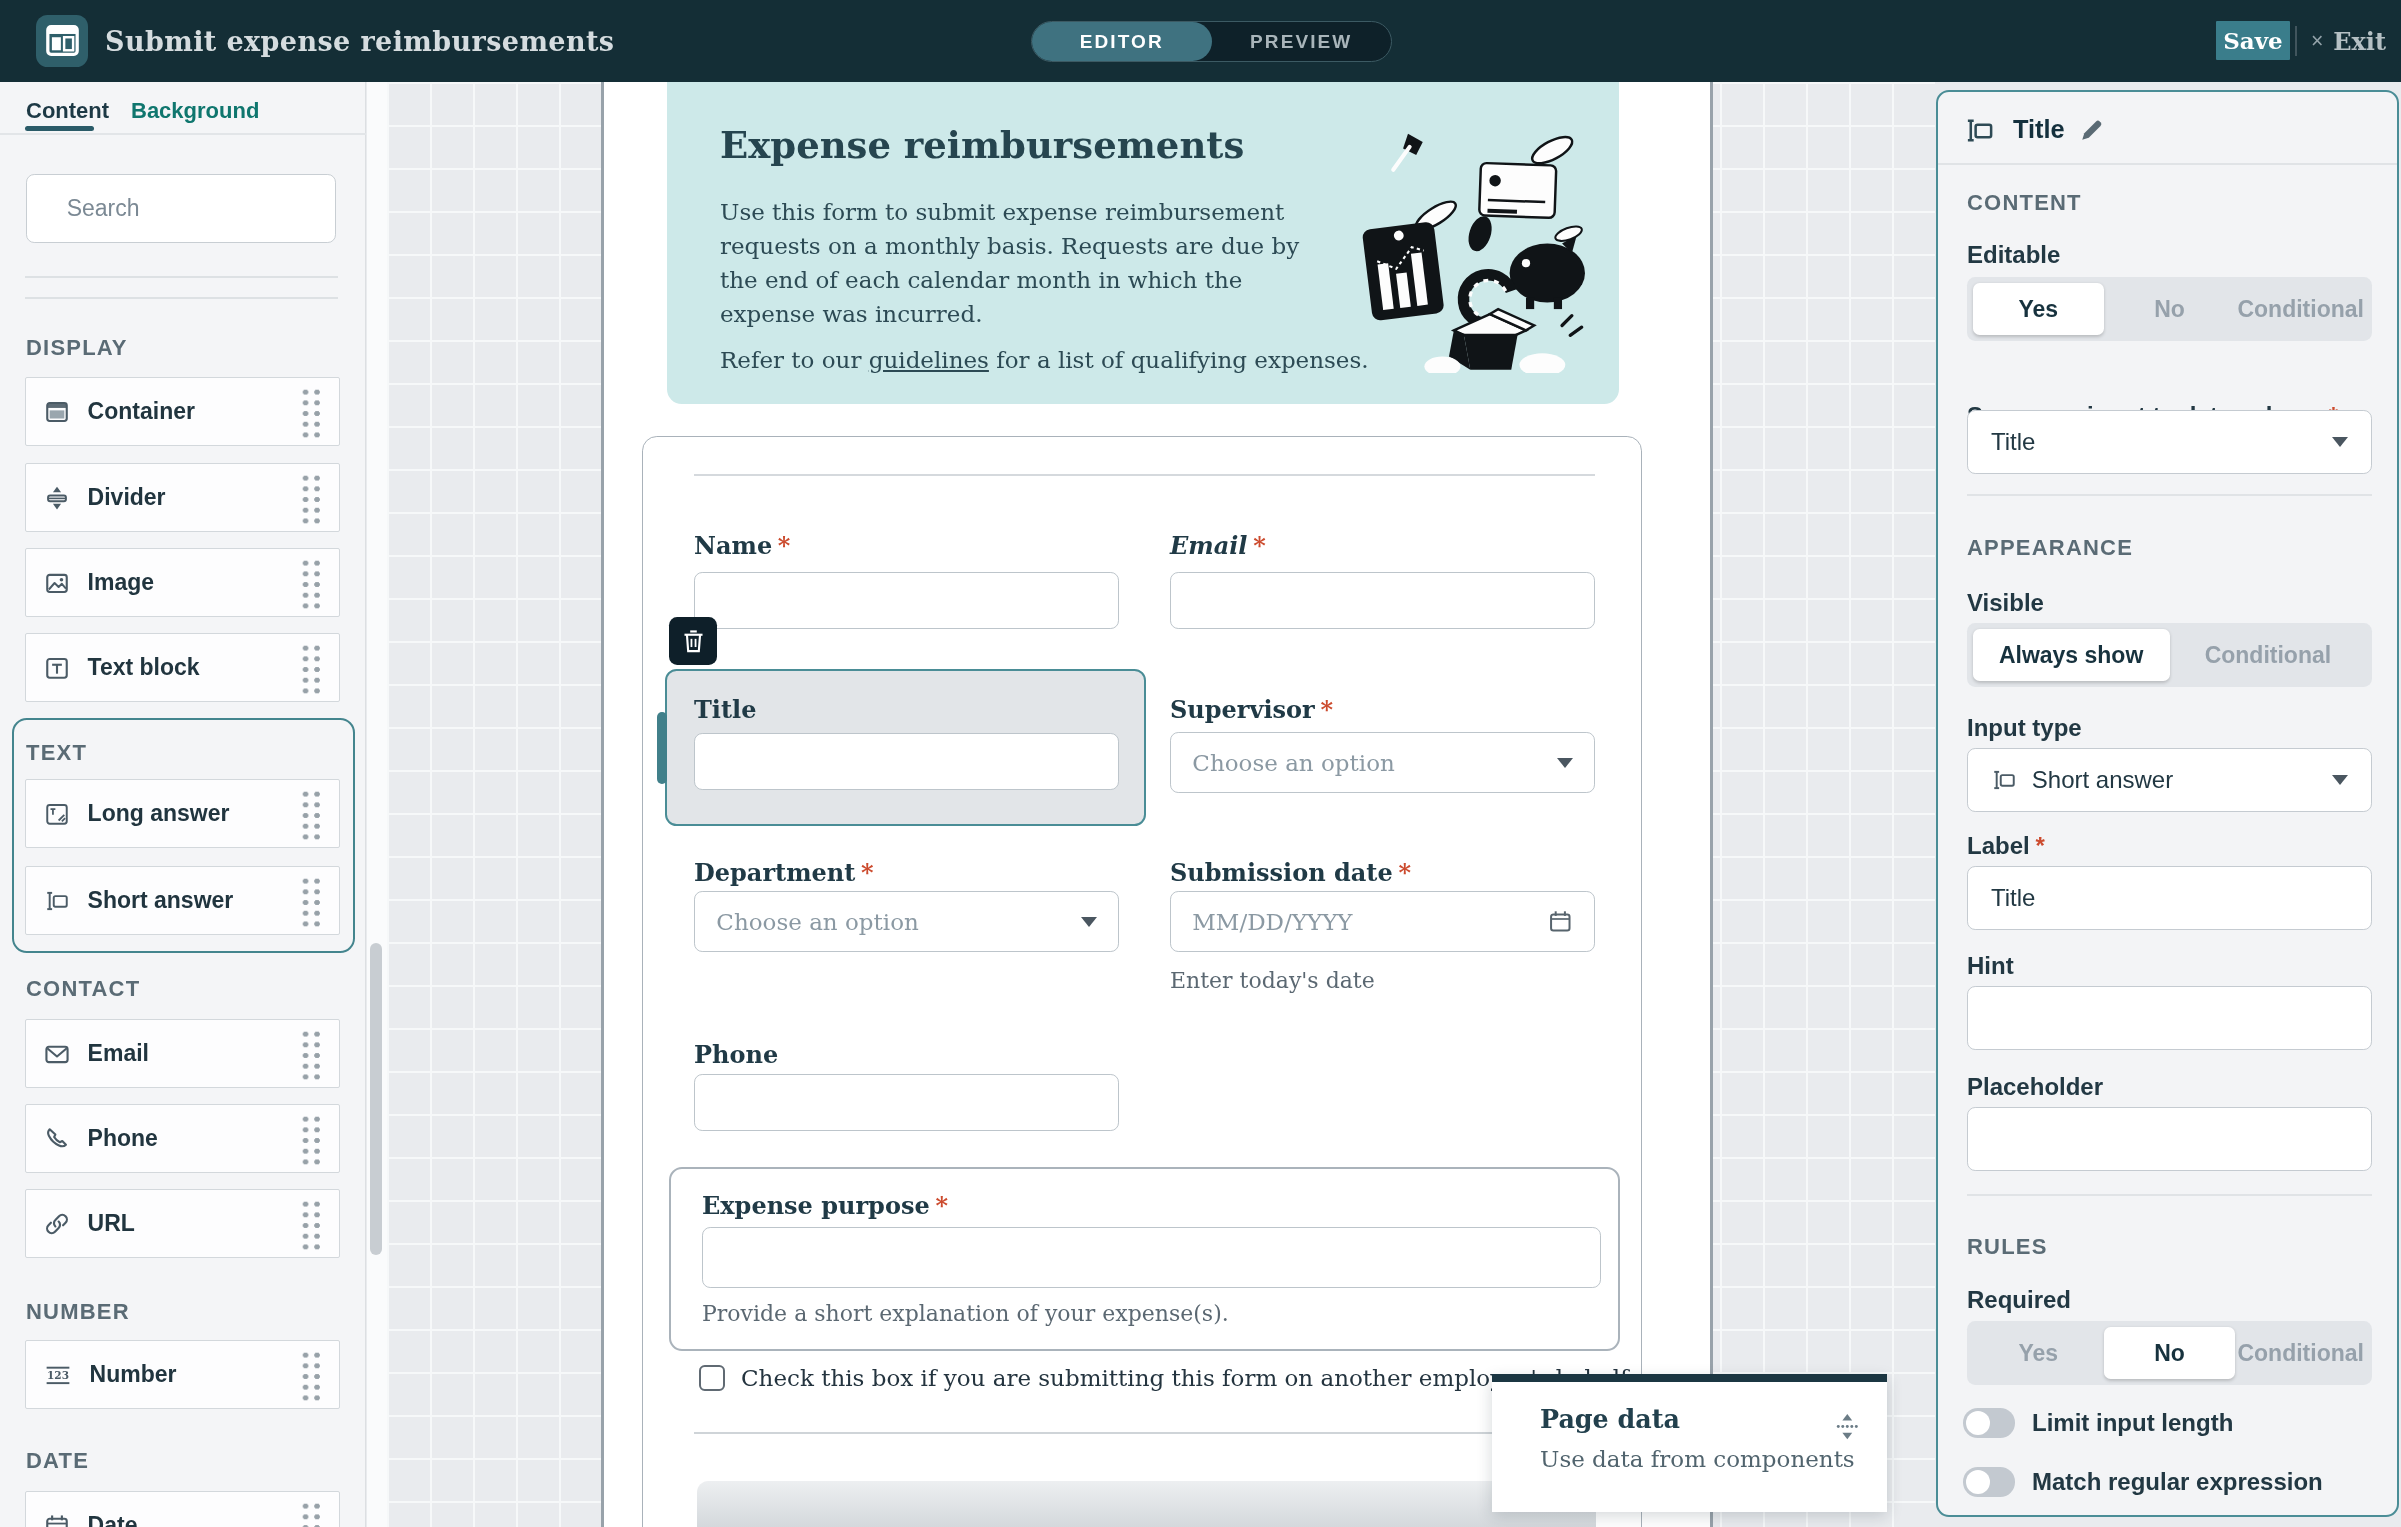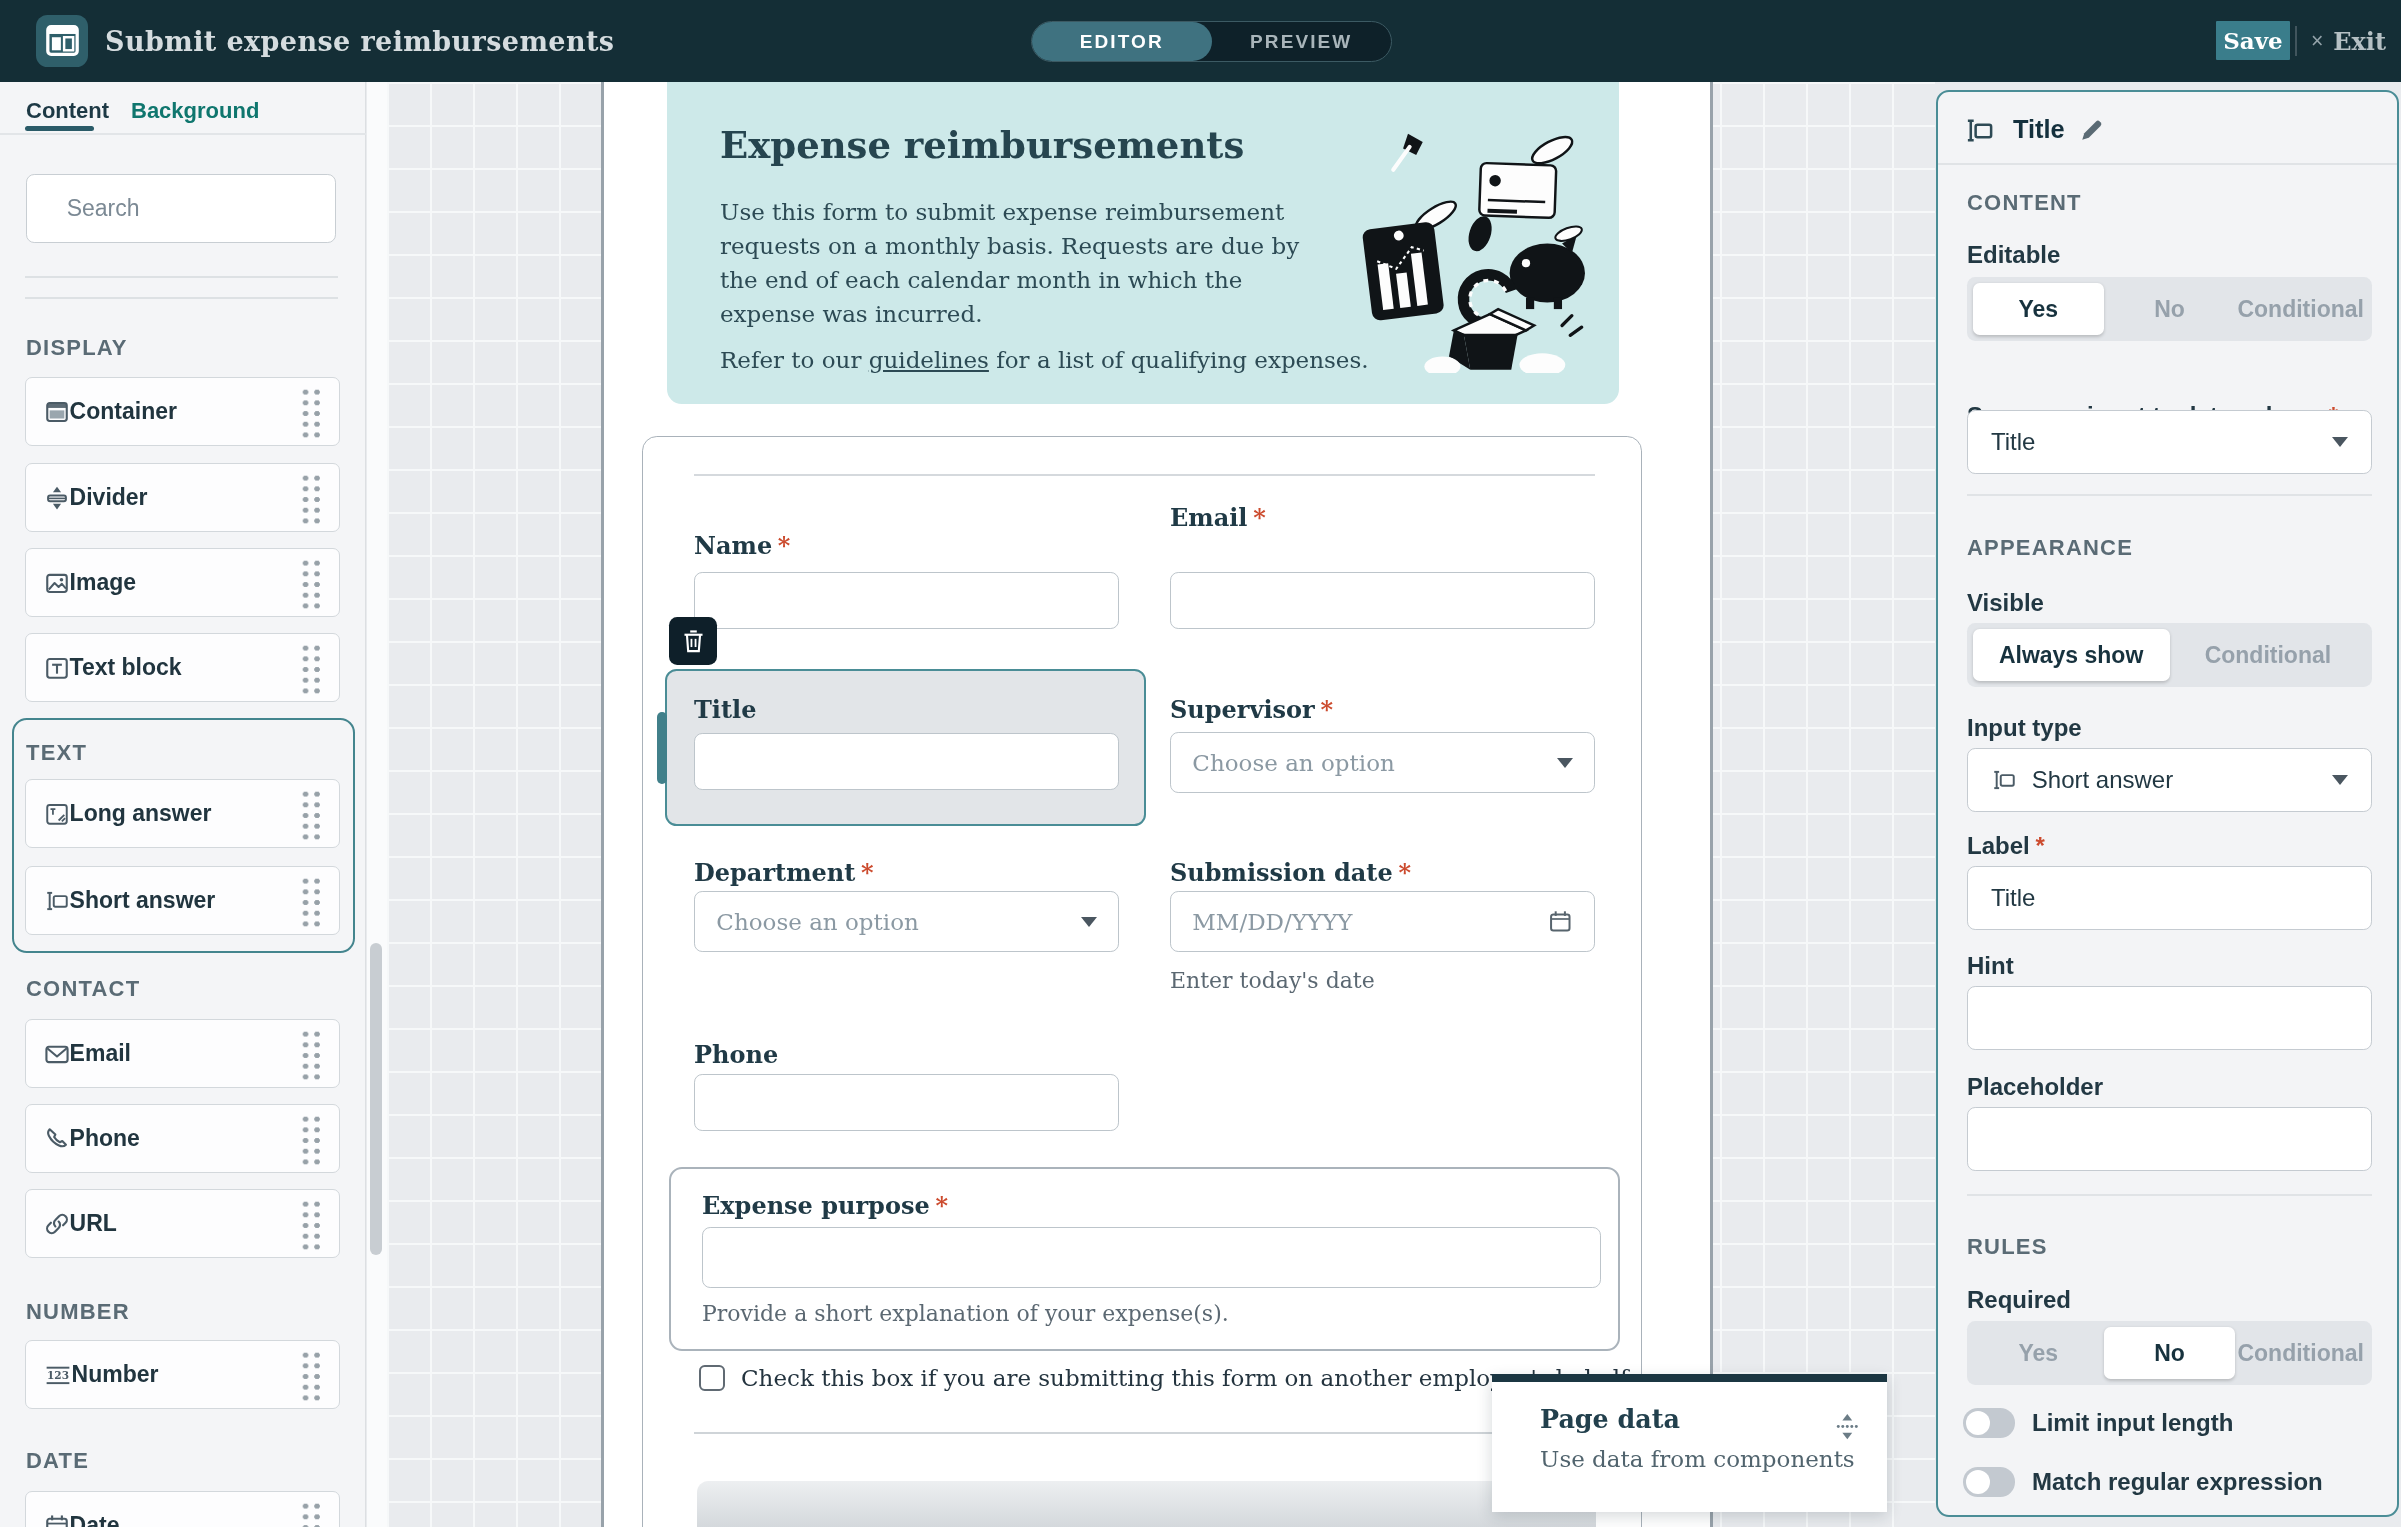--- a/index.html
+++ b/index.html
@@ -35,22 +35,22 @@
   .tab.on{color:#1d3945;}
   .tab.off{color:#0f766e;}
   .tab-underline{left:24.6px;top:126px;width:69px;height:4.9px;border-radius:2.5px;background:#2a5b68;}
   .tabs-divider{left:0;top:133px;width:366px;height:1.6px;background:#e2e5e8;}
   .search-box{left:26px;top:174px;width:310px;height:69px;background:#fff;border:1.6px solid #c8ced3;
               border-radius:8.2px;box-sizing:border-box;display:flex;align-items:center;padding:0 21.3px;gap:16.4px;}
   .search-box input{border:none;outline:none;flex:1;font:23px "Liberation Sans",sans-serif;color:#3c4b55;background:transparent;}
   .search-box input::placeholder{color:#7b8994;}
   .sb-hr{left:24.6px;width:313px;height:1.6px;background:#dde1e4;}
   .sb-h{left:26px;font:bold 22px "Liberation Sans",sans-serif;color:#5a6b75;letter-spacing:1.2px;}
-  .sb-card{left:24.6px;width:315px;height:69px;background:#fdfdfe;border:1.6px solid #d3d8dc;border-radius:7px;
-           box-sizing:border-box;display:flex;align-items:center;padding:0 18px;}
+  .sb-card{left:24.6px;width:315px;height:69px;background:#fdfdfe;border:1.6px solid #d3d8dc;border-radius:2px;
+           box-sizing:border-box;display:flex;align-items:center;padding:0 18px;gap:18px;}
   .sb-card .lab{font:bold 23px "Liberation Sans",sans-serif;color:#21353f;flex:1;}
   .dots{width:22px;height:52px;background-image:radial-gradient(#97a1a8 2.5px,transparent 3px);
         background-size:11.5px 10.7px;background-position:0.8px 0.8px;}
   .text-group{left:11.5px;top:718px;width:343px;height:235px;border:2.5px solid #44858e;border-radius:14.8px;box-sizing:border-box;}
 
   
   .canvas{left:387px;top:82px;width:1548px;height:1445px;background-color:#e9ebee;
           background-image:linear-gradient(#f6f8f9 1.6px,transparent 1.6px),
                            linear-gradient(90deg,#f6f8f9 1.6px,transparent 1.6px);
           background-size:43px 43px;}
@@ -326,21 +326,21 @@
   <ellipse cx="104" cy="302" rx="22" ry="12" fill="#fdfdfd"></ellipse>
   <line x1="250" y1="252" x2="262" y2="240" stroke="#101417" stroke-width="4" stroke-linecap="round"></line>
   <line x1="260" y1="264" x2="274" y2="254" stroke="#101417" stroke-width="4" stroke-linecap="round"></line>
 </svg>
 
 <div class="abs section-card"></div>
 <div class="abs f-divider" style="top:474px;"></div>
 
 <div class="abs f-lbl" style="left:694px;top:531px;"><span>Name</span><span class="star">*</span></div>
 <div class="abs f-input" style="left:694px;top:572px;width:425px;height:57px;"></div>
-<div class="abs f-lbl" style="left:1170px;top:503px;"><span>Email</span><span class="star">*</span></div>
+<div class="abs f-lbl" style="left:1170px;top:531px;font-style:italic;"><span>Email</span><span class="star">*</span></div>
 <div class="abs f-input" style="left:1170px;top:572px;width:425px;height:57px;"></div>
 
 <div class="abs trash-btn">
   <svg width="23" height="24.6" viewBox="0 0 28 30">
     <line x1="3" y1="7" x2="25" y2="7" stroke="#fff" stroke-width="2.6"></line>
     <line x1="10" y1="3" x2="18" y2="3" stroke="#fff" stroke-width="2.6"></line>
     <path d="M6 7 l1.5 20 h13 L22 7" fill="none" stroke="#fff" stroke-width="2.6"></path>
     <line x1="11.5" y1="12" x2="11.5" y2="22" stroke="#fff" stroke-width="2.2"></line>
     <line x1="16.5" y1="12" x2="16.5" y2="22" stroke="#fff" stroke-width="2.2"></line>
   </svg>

